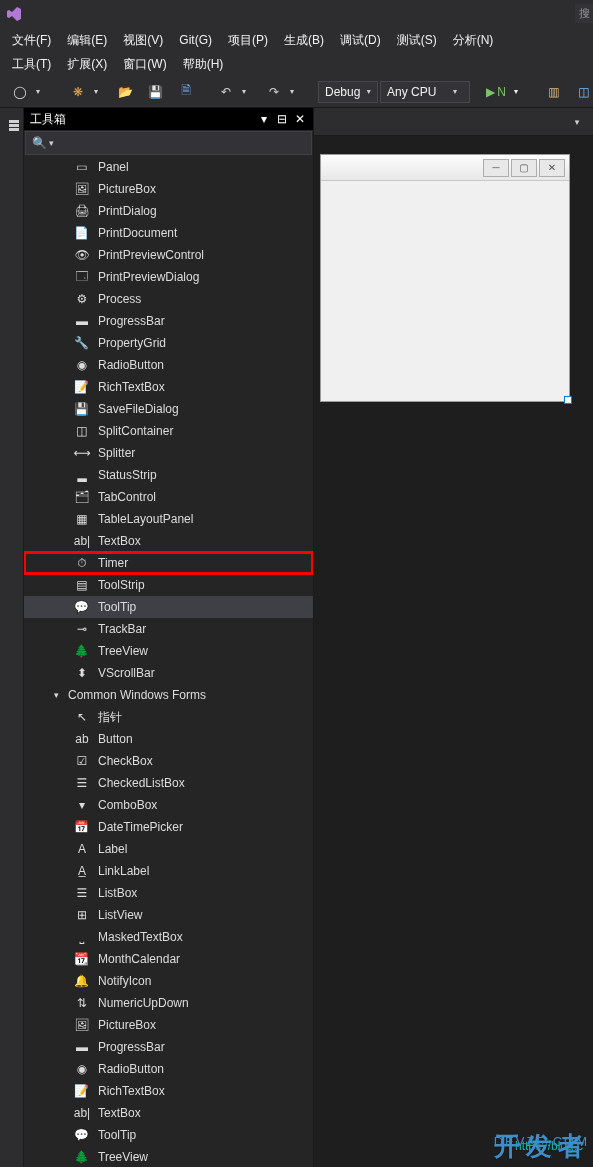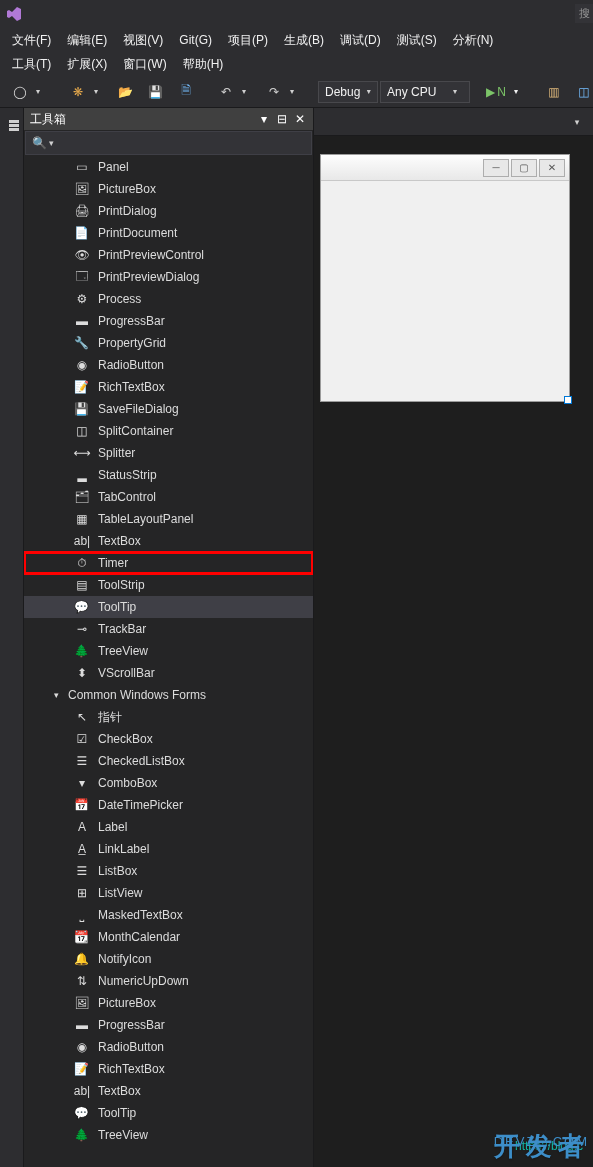--- a/index.html
+++ b/index.html
@@ -18,21 +18,21 @@
 .tb-sep { width: 1px; height: 18px; background: #48484c; margin: 0 4px; }
 .tb-dropdown { background: #333337; border: 1px solid #48484c; padding: 2px 6px; display: flex; align-items: center; gap: 6px; min-width: 60px; }
 .tb-dropdown.wide { min-width: 90px; }
 .start-btn { color: #7cc468; display: flex; align-items: center; gap: 2px; padding: 2px 4px; }
 
 .main { display: flex; height: calc(1167px - 108px); }
 .side-tabs { width: 24px; background: #2d2d30; border-right: 1px solid #1a1a1c; display: flex; flex-direction: column; padding-top: 4px; }
 .side-tab { writing-mode: vertical-rl; padding: 6px 2px; color: #f1f1f1; font-size: 11px; cursor: pointer; }
 
 .panel { width: 290px; background: #252526; border-right: 1px solid #1a1a1c; display: flex; flex-direction: column; }
-.panel-header { height: 22px; background: #404040; color: #fff; display: flex; align-items: center; padding: 4px 6px; font-size: 12px; justify-content: space-between; }
+.panel-header { height: 22px; background: #000000; color: #fff; display: flex; align-items: center; padding: 4px 6px; font-size: 12px; justify-content: space-between; }
 .panel-header-right { display: flex; gap: 4px; align-items: center; }
 .panel-header-right span { cursor: pointer; width: 14px; text-align: center; }
 
 .search-box { height: 24px; background: #333337; border: 1px solid #3f3f46; margin: 1px; display: flex; align-items: center; padding: 0 6px; }
 .search-box input { background: transparent; border: none; color: #d0d0d0; font-size: 12px; flex: 1; outline: none; }
 .search-box input::placeholder { color: #888; }
 .search-icon-wrap { display: flex; align-items: center; gap: 2px; color: #d0d0d0; }
 
 .tree { flex: 1; overflow-y: auto; overflow-x: hidden; position: relative; }
 .tree::-webkit-scrollbar { width: 14px; }
@@ -267,20 +267,24 @@
           <span class="icon">⬍</span>
           <span class="label">VScrollBar</span>
         </div>
         <div class="tree-group">
           <span class="expander">▾</span>
           <span>Common Windows Forms</span>
         </div>
         <div class="tree-item">
           <span class="icon">↖</span>
           <span class="label">指针</span>
+        </div>
+        <div class="tree-item">
+          <span class="icon">ab</span>
+          <span class="label">Button</span>
         </div>
         <div class="tree-item">
           <span class="icon">☑</span>
           <span class="label">CheckBox</span>
         </div>
         <div class="tree-item">
           <span class="icon">☰</span>
           <span class="label">CheckedListBox</span>
         </div>
         <div class="tree-item">

